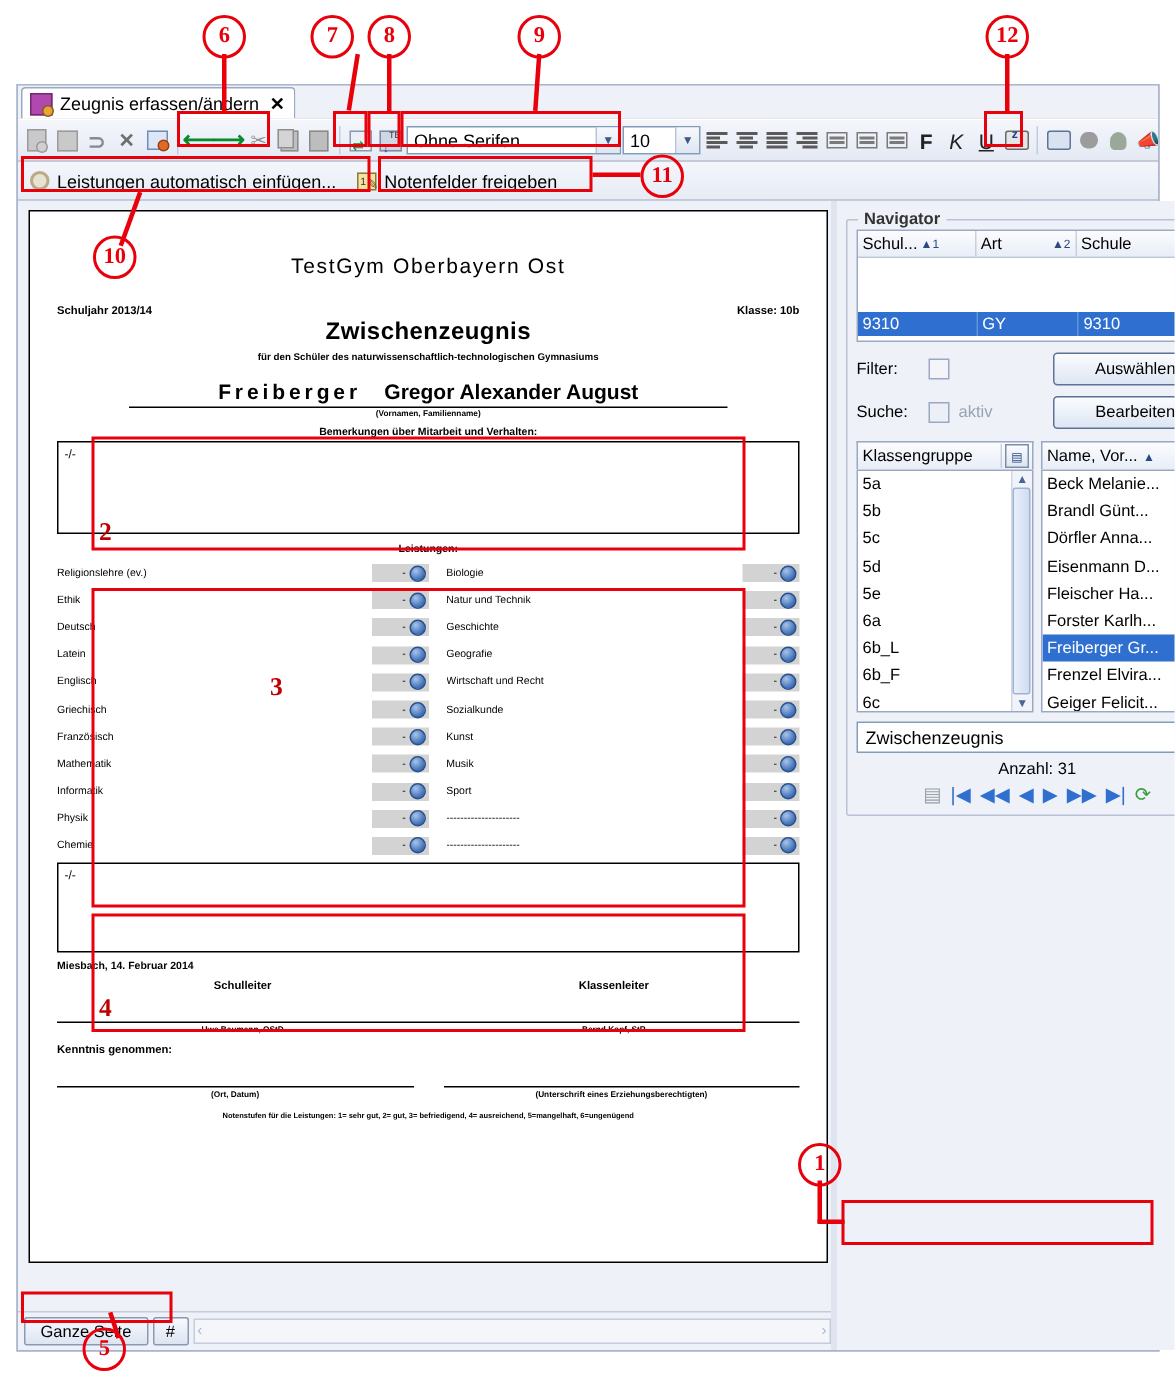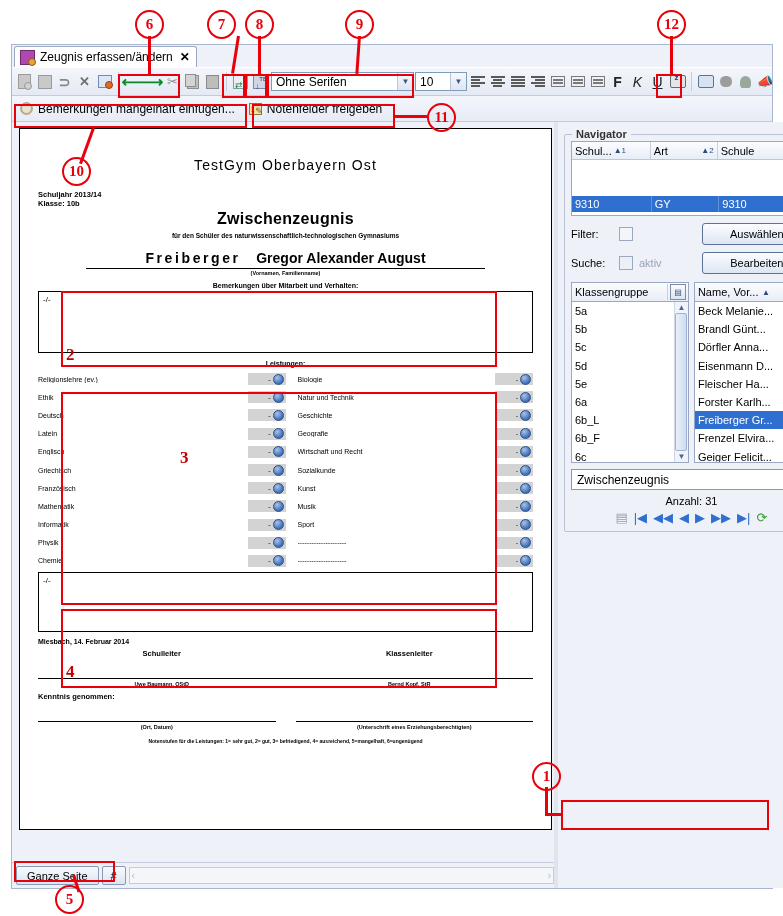--- a/index.html
+++ b/index.html
@@ -6,21 +6,21 @@
   body{
     width:783px;height:916px;
     background:#ffffff;
     font-family:"Liberation Sans", sans-serif;
     font-size:11px;
     color:#000;
     overflow:hidden;
     position:relative;
   }
   .app{
-    position:absolute;left:11px;top:44px;width:762px;height:845px;
+    position:absolute;left:11px;top:56px;width:762px;height:845px;
     background:#a3a3a3;
     border:1px solid #a9b6cf;
     box-sizing:border-box;
   }
   
   .tabstrip{
     position:absolute;left:0;top:0;width:100%;height:22px;
     background:#eef1f8;
   }
   .tab{
@@ -127,21 +127,21 @@
     width:100%;height:702px;box-sizing:border-box;
     position:relative;
     padding:18px 18px 0 18px;
     overflow:hidden;
   }
   .splitbar{
     position:absolute;right:-1px;top:0;width:4px;height:100%;background:#dfe4ef;
   }
   
   .d-school{text-align:center;font-size:14px;letter-spacing:1.1px;margin-top:10px;}
-  .d-row{display:flex;justify-content:space-between;font-size:7.5px;font-weight:bold;margin-top:17px;flex-direction:column;}
+  .d-row{display:flex;justify-content:space-between;font-size:7.5px;font-weight:bold;margin-top:17px;}
   .d-title{text-align:center;font-size:16px;font-weight:bold;margin-top:2px;letter-spacing:0.3px;}
   .d-sub{text-align:center;font-size:6.5px;font-weight:bold;margin-top:4px;}
   .d-name{text-align:center;font-size:14px;font-weight:bold;margin-top:11px;}
   .d-name .sp{letter-spacing:2.6px;}
   .d-nameline{border-bottom:1px solid #000;margin:2px 48px 0 48px;}
   .d-namecap{text-align:center;font-size:5.5px;font-weight:bold;margin-top:1px;}
   .d-sectlabel{text-align:center;font-size:7px;font-weight:bold;margin-top:6px;}
   .d-box{
     border:1px solid #000;height:62px;margin-top:2px;
     font-size:8px;padding:3px 4px;box-sizing:border-box;
@@ -419,21 +419,21 @@
         <span class="ico-bulb"></span>
       </div>
     <div class="tb-btn">
         <span class="ico-horn">📣</span>
       </div>
   </div>
 
   <div class="toolbar2">
     <div class="t2btn">
       <span class="gear-ico"></span>
-      <span>Bemerkungen mangelhaft einfügen...</span>
+      <span>Leistungen automatisch einfügen...</span>
     </div>
     <div class="t2btn">
       <span class="note-ico">1</span>
       <span>Notenfelder freigeben</span>
     </div>
   </div>
 
   <div class="workspace">
 
     <div class="docpane">

